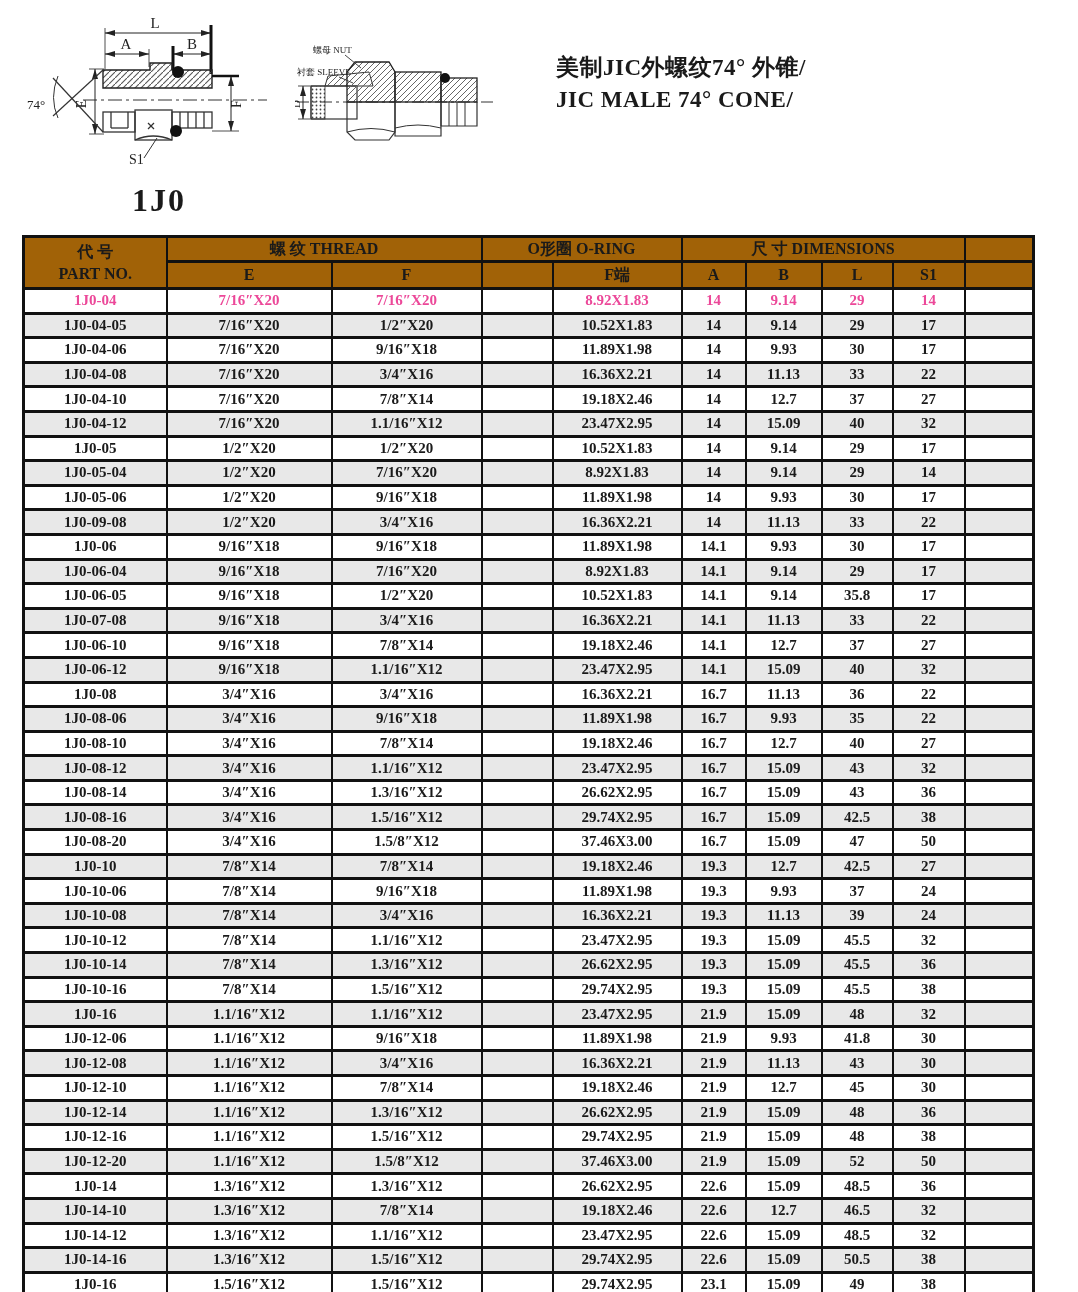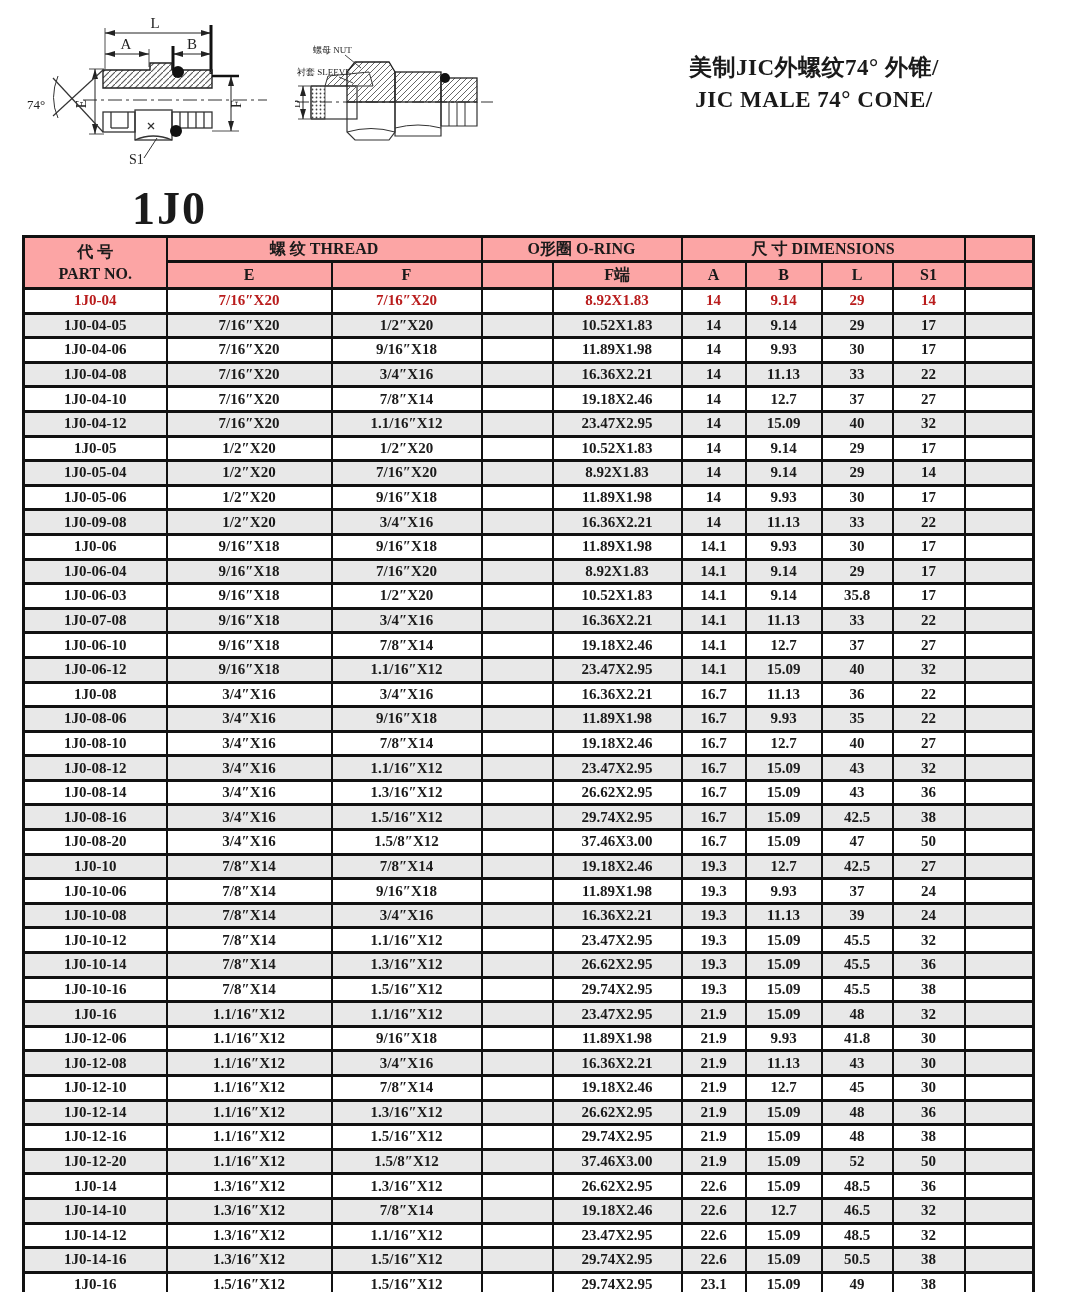--- a/index.html
+++ b/index.html
@@ -6,45 +6,45 @@
   .page {
     position:relative; width:1078px; height:1292px; background:#fff;
     font-family:"Liberation Serif","DejaVu Serif",serif; color:#1a1a1a; overflow:hidden;
   }
   
   .drawing { position:absolute; }
   #drawing-left  { left:25px; top:12px; }
   #drawing-right { left:295px; top:28px; }
   .title-block {
     position:absolute; left:556px; top:52px; width:516px;
-    text-align:center; font-weight:bold; font-size:23px; line-height:32px;
+    text-align:left; font-weight:bold; font-size:23px; line-height:32px;
     white-space:nowrap; letter-spacing:0.5px;
   }
   .model-code {
     position:absolute; left:132px; top:182px;
-    font-size:46px; font-weight:bold; letter-spacing:2px;
+    font-size:32px; font-weight:bold; letter-spacing:2px;
   }
   
   .spec-table {
     position:absolute; left:22px; top:235px; width:1010px;
     border-collapse:collapse; table-layout:fixed;
     font-weight:bold; border:3px solid #111;
   }
   .spec-table th, .spec-table td {
     border:2px solid #111; border-top-width:3px; border-bottom-width:3px;
     text-align:center; vertical-align:middle; padding:0;
     overflow:hidden; white-space:nowrap;
   }
-  .spec-table thead th { background:#fca5a5; font-size:16px; font-weight:bold; }
+  .spec-table thead th { background:#a16207; font-size:16px; font-weight:bold; }
   .spec-table thead tr:first-child th { height:22px; }
   .spec-table thead tr:last-child  th { height:24px; }
   .th-part div { line-height:22px; font-size:16px; }
   .spec-table tbody td { height:21.6px; font-size:15px; }
   .spec-table tbody tr:nth-child(even) { background:#e8e8e8; }
-  .spec-table tbody tr:first-child { color:#b91c1c; }
+  .spec-table tbody tr:first-child { color:#ec4899; }
   svg text { font-family:"Liberation Serif","DejaVu Serif",serif; fill:#222; }
 </style>
 </head>
 <body>
 
 <div class="page">
 
   <svg id="drawing-left" class="drawing" width="265" height="180" viewBox="0 0 265 180">
     <defs>
       <pattern id="hatchL" patternUnits="userSpaceOnUse" width="6" height="6">
@@ -337,21 +337,21 @@
       <td>7/16″X20</td>
       <td></td>
       <td>8.92X1.83</td>
       <td>14.1</td>
       <td>9.14</td>
       <td>29</td>
       <td>17</td>
       <td></td>
     </tr>
         <tr>
-      <td>1J0-06-03</td>
+      <td>1J0-06-05</td>
       <td>9/16″X18</td>
       <td>1/2″X20</td>
       <td></td>
       <td>10.52X1.83</td>
       <td>14.1</td>
       <td>9.14</td>
       <td>35.8</td>
       <td>17</td>
       <td></td>
     </tr>

